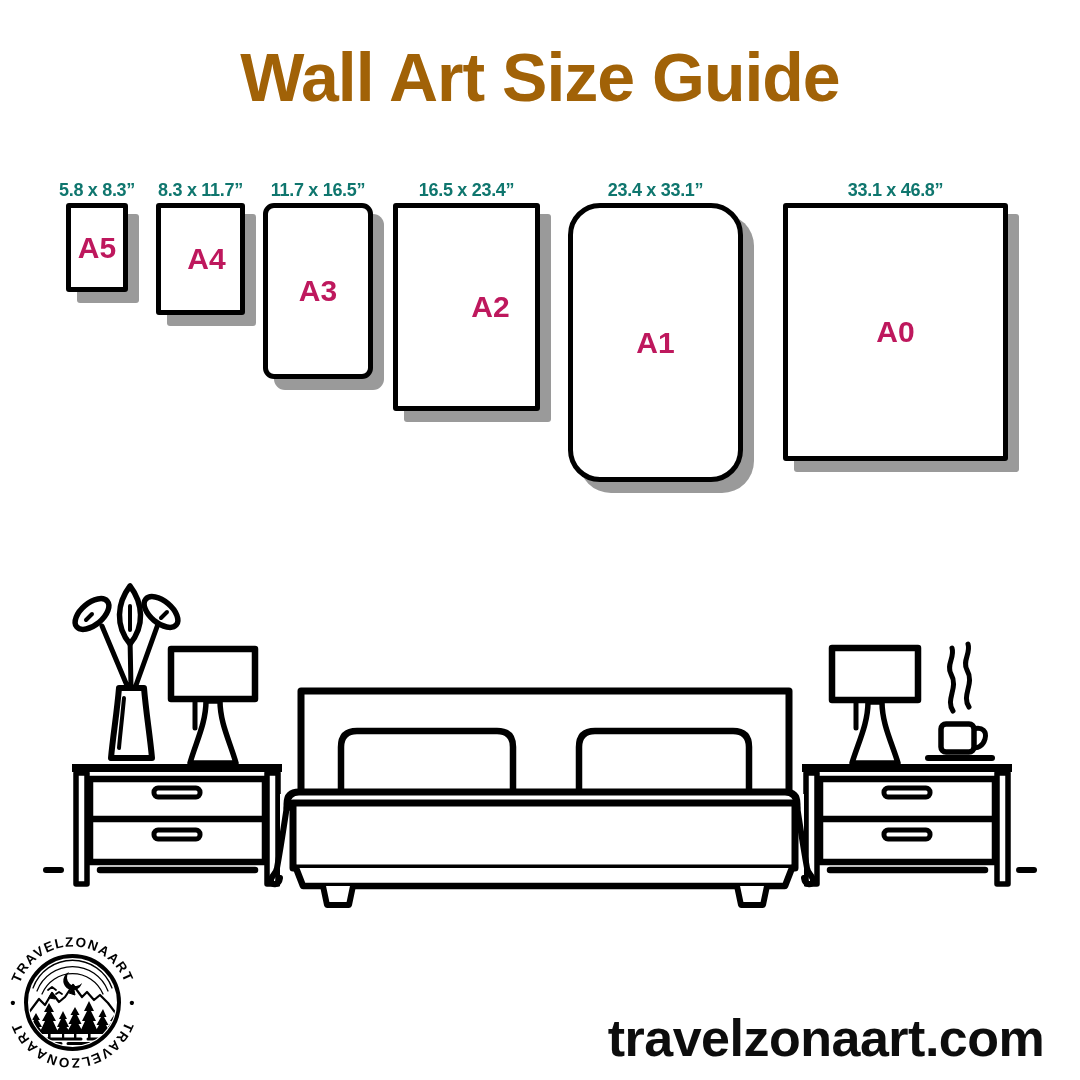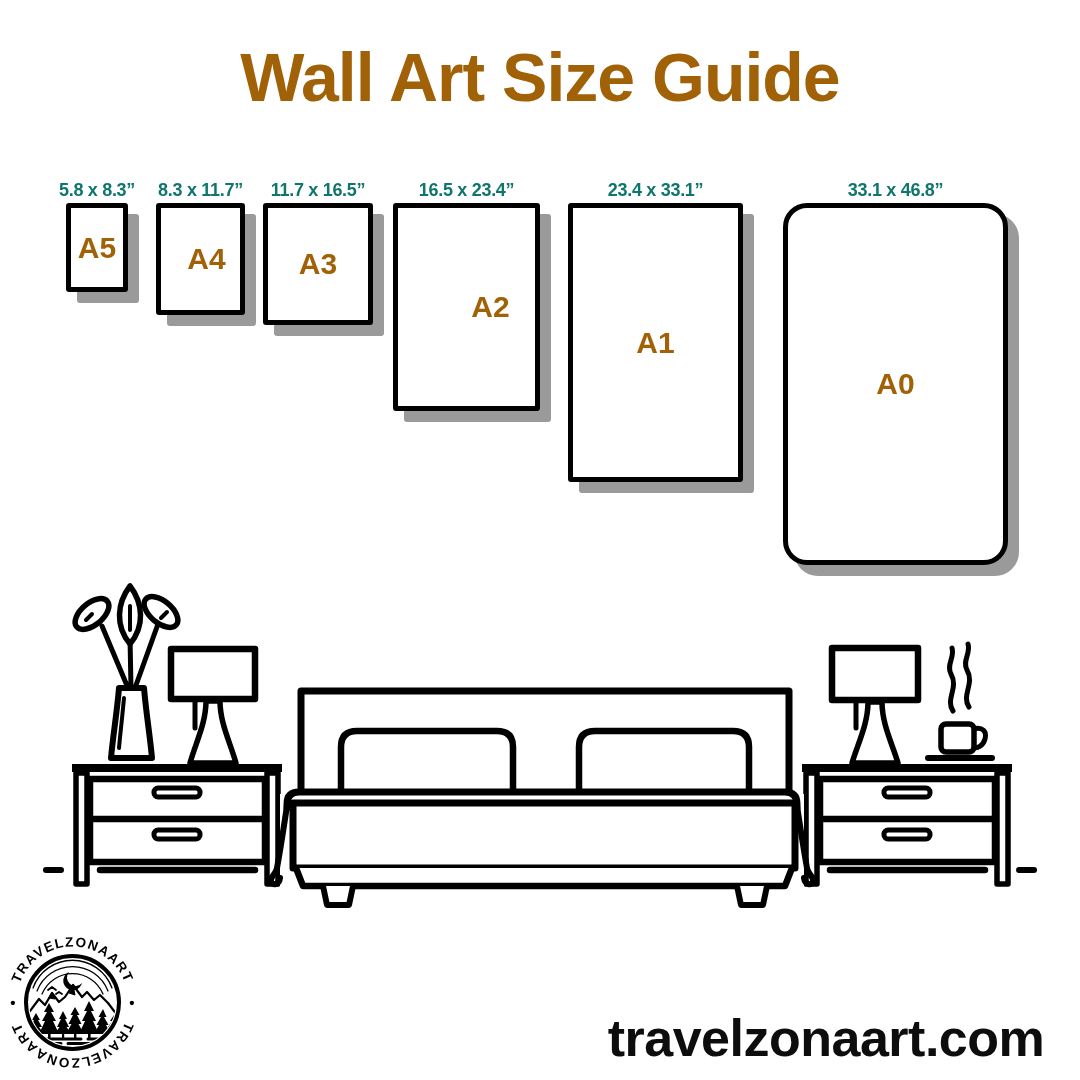--- a/index.html
+++ b/index.html
@@ -15,21 +15,21 @@
   .paper{
     position:absolute;top:203px;box-sizing:border-box;background:#fff;
     border:5px solid #000;border-radius:3px;
     box-shadow:11px 11px 0 0 #9a9a9a;
     display:flex;align-items:center;justify-content:center;
   }
   .paper .dim{
     position:absolute;bottom:calc(100% + 7px);left:50%;transform:translateX(-50%);
     font-size:18px;font-weight:bold;white-space:nowrap;letter-spacing:-0.3px;color:#0f766e;
   }
-  .paper .lab{font-size:30px;font-weight:bold;color:#a16207;}
+  .paper .lab{font-size:30px;font-weight:bold;color:#be185d;}
   .scene{position:absolute;left:40px;top:580px;width:1000px;height:335px;}
   .brand-logo{position:absolute;left:5px;top:935px;width:135px;height:135px;}
   .website{
     position:absolute;left:540px;top:1010px;width:572px;text-align:center;
     font-size:52px;font-weight:bold;letter-spacing:-0.5px;line-height:1.1;color:#0d0d0d;
   }
 </style>
 </head>
 <body>
 
@@ -41,36 +41,36 @@
     <div class="paper" style="left: 66px; width: 62px; height: 89px;">
       <div class="dim">5.8 x 8.3”</div>
       <div class="lab">A5</div>
     </div>
 
     <div class="paper" style="left: 156px; width: 89px; height: 112px; padding-left: 12px;">
       <div class="dim">8.3 x 11.7”</div>
       <div class="lab">A4</div>
     </div>
 
-    <div class="paper" style="left: 263px; width: 110px; height: 122px;">
+    <div class="paper" style="left: 263px; width: 110px; height: 176px; border-radius: 11px;">
       <div class="dim">11.7 x 16.5”</div>
       <div class="lab">A3</div>
     </div>
 
     <div class="paper" style="left: 393px; width: 147px; height: 208px; padding-left: 48px;">
       <div class="dim">16.5 x 23.4”</div>
       <div class="lab">A2</div>
     </div>
 
-    <div class="paper" style="left: 568px; width: 175px; height: 279px;">
+    <div class="paper" style="left: 568px; width: 175px; height: 279px; border-radius: 32px;">
       <div class="dim">23.4 x 33.1”</div>
       <div class="lab">A1</div>
     </div>
 
-    <div class="paper" style="left: 783px; width: 225px; height: 362px; border-radius: 24px;">
+    <div class="paper" style="left: 783px; width: 225px; height: 258px;">
       <div class="dim">33.1 x 46.8”</div>
       <div class="lab">A0</div>
     </div>
   </div>
 
   <svg class="scene" viewBox="0 0 1000 335" fill="none" stroke="#000" stroke-linecap="round" stroke-linejoin="round">
 
     <g stroke-width="6">
       <line x1="6" y1="290" x2="21" y2="290"></line>
       <line x1="979" y1="290" x2="994" y2="290"></line>

